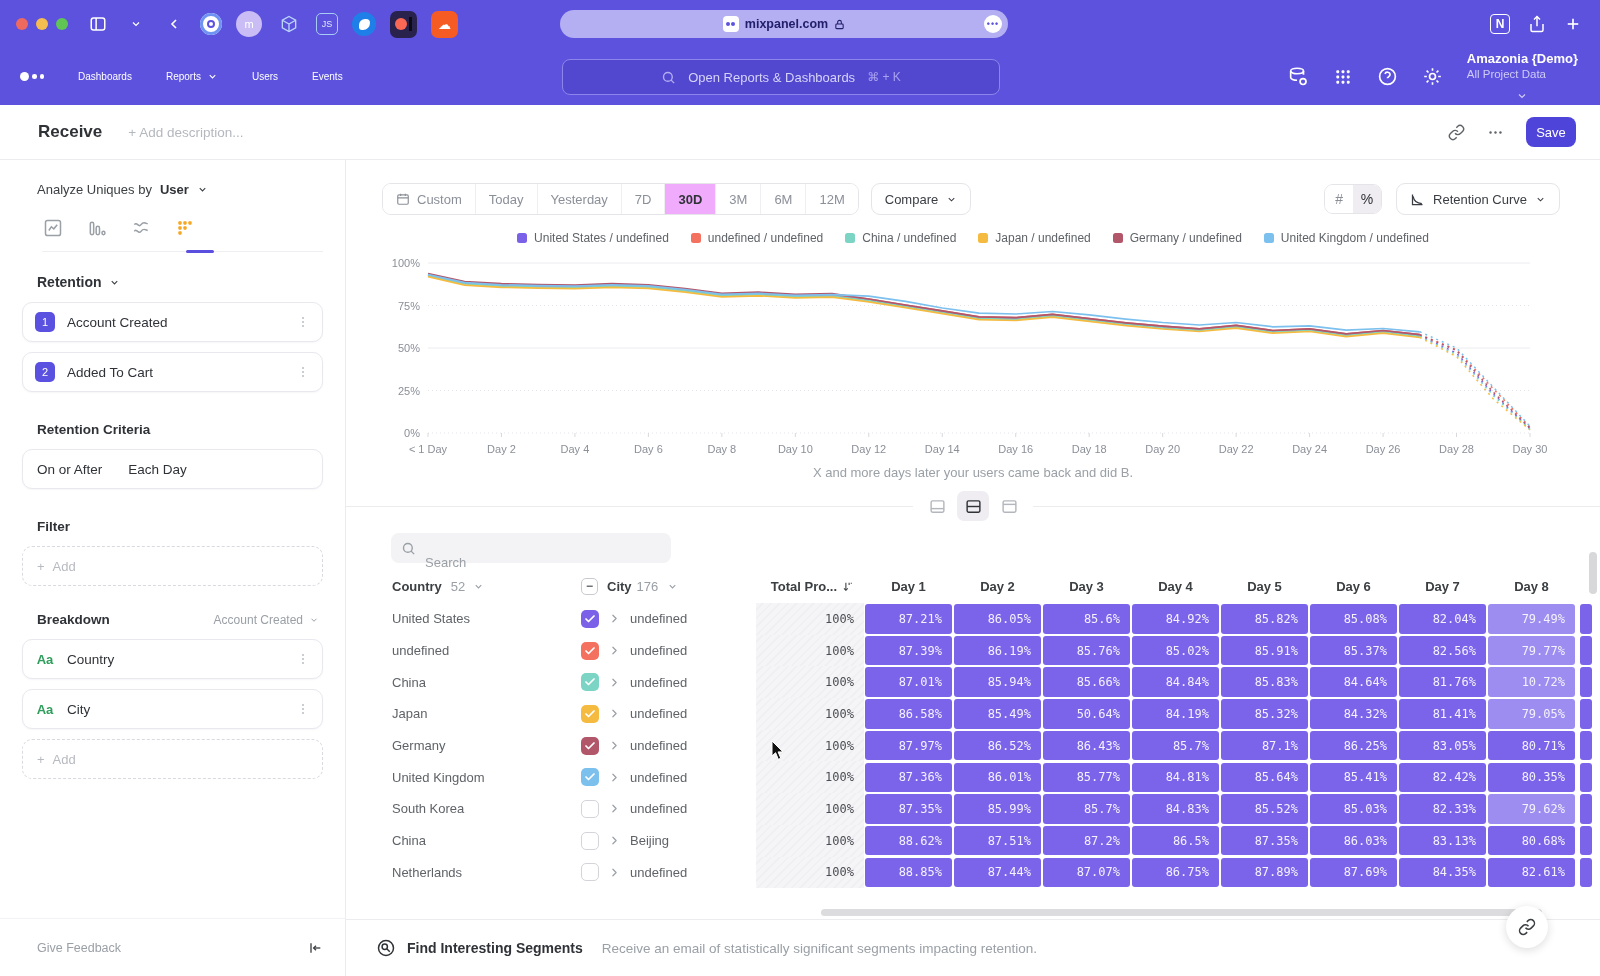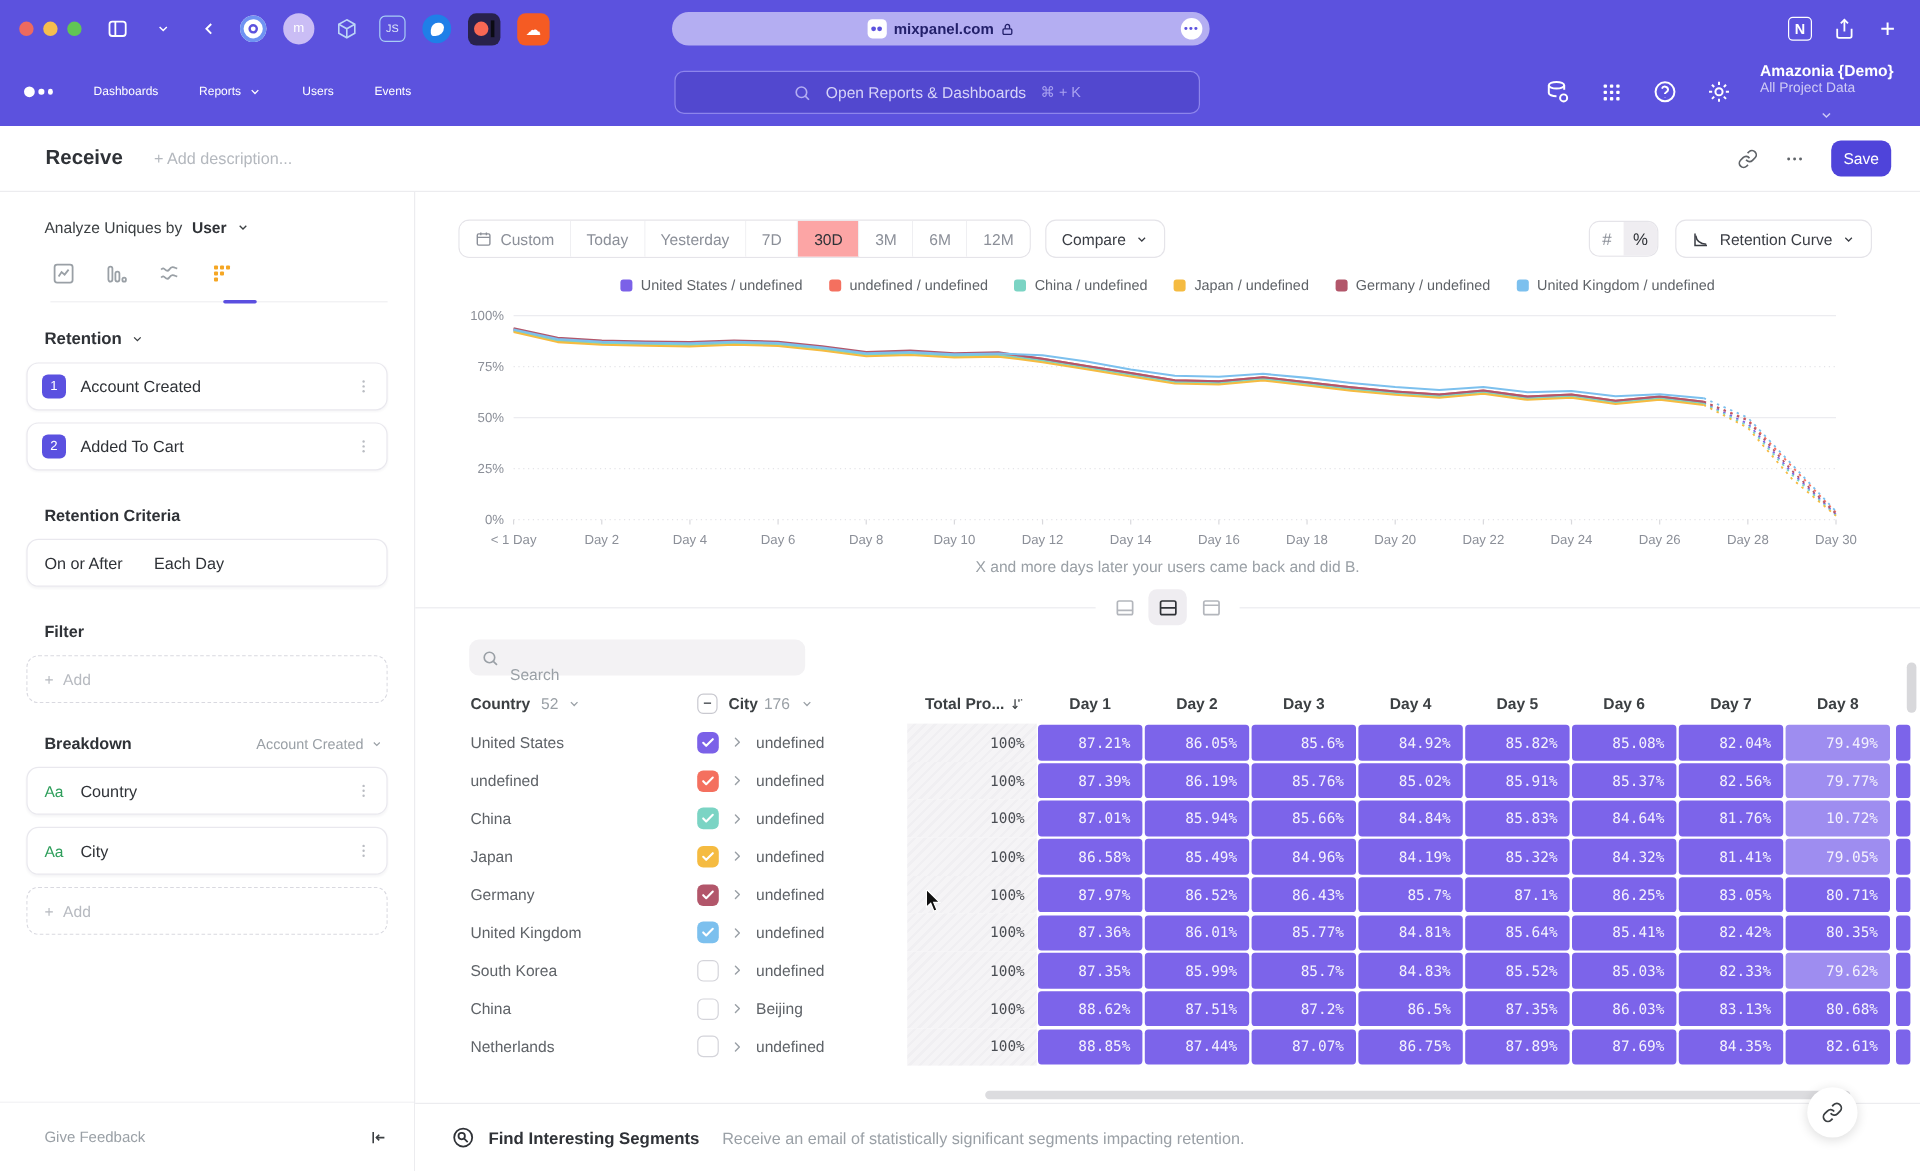--- a/index.html
+++ b/index.html
@@ -52,38 +52,38 @@
   .analyze { margin:22px 0 0 15px; font-size:13px; color:#3c4043; display:flex; align-items:center; gap:8px;}
   .analyze b { color:#2f3237; }
   .tabs { display:flex; gap:22px; margin:20px 0 0 20px; padding-bottom:12px; border-bottom:1px solid #efeff2; position:relative;}
   .tab { width:22px; height:22px; display:flex; align-items:center; justify-content:center; cursor:pointer;}
   .tab-underline { position:absolute; left:144px; bottom:-2px; width:28px; height:3px; background:#5b4fe0; border-radius:2px;}
   .sec-label { margin:22px 0 12px 15px; font-size:14px; font-weight:bold; color:#2f3237; display:flex; align-items:center; gap:7px;}
   .sec-label.small { font-size:13.5px; }
   .card { height:40px; background:#fff; border:1px solid #e9e8ee; border-radius:10px; box-shadow:0 1px 2px rgba(20,20,40,.04);
           display:flex; align-items:center; padding:0 12px; margin-bottom:10px; cursor:pointer;}
   .badge { width:20px;height:20px;border-radius:5px;background:#5b51e0;color:#fff;font-size:11px;display:flex;align-items:center;justify-content:center;}
-  .badge-aa { color:#2e9e5b; font-size:13px; font-weight:normal; width:20px; text-align:center;}
+  .badge-aa { color:#2e9e5b; font-size:13px; font-weight:bold; width:20px; text-align:center;}
   .card .lbl { font-size:13.5px; color:#2f3237; margin-left:12px; }
   .more-v { margin-left:auto; color:#b9bcc2; }
   .dashed-add { height:40px; border:1px dashed #d9d9e0; border-radius:10px; color:#b7bac0; font-size:13px;
                 display:flex; align-items:center; padding-left:14px; gap:8px; margin-bottom:10px; cursor:pointer;}
   .bd-head { display:flex; align-items:center; margin:26px 0 12px 15px; }
   .bd-right { margin-left:auto; margin-right:4px; font-size:12px; color:#9aa0a6; display:flex; align-items:center; gap:6px; cursor:pointer;}
   .sb-footer { position:absolute; bottom:0; left:0; right:0; height:58px; border-top:1px solid #f2f2f4;
                display:flex; align-items:center; padding:0 22px 0 37px; }
   .gf { font-size:12.5px; color:#9aa0a6; }
   .collapse { margin-left:auto; color:#3c4043; cursor:pointer;}
 
   
   .controls-row { display:flex; align-items:center; margin:23px 40px 0 36px; }
   .seg { display:flex; border:1px solid #e5e4e9; border-radius:9px; overflow:hidden; background:#fff; height:32px;}
   .seg-btn { font-size:13px; color:#8b8f98; padding:0 13px; display:flex; align-items:center; gap:7px; border-right:1px solid #efeff2; cursor:pointer; background:#fff;}
   .seg-btn:last-child{ border-right:none; }
-  .seg-btn.active { background:#fca5a5; color:#2f3237; font-weight:normal; }
+  .seg-btn.active { background:#f0abfc; color:#2f3237; font-weight:bold; }
   .pill { border:1px solid #e5e4e9; border-radius:9px; height:32px; display:flex; align-items:center; gap:8px; padding:0 13px;
           font-size:13px; color:#3a3d44; background:#fff; cursor:pointer;}
   .compare { margin-left:12px; }
   .ctl-right { margin-left:auto; display:flex; align-items:center; gap:14px; }
   .unit-toggle { display:flex; border:1px solid #e5e4e9; border-radius:9px; overflow:hidden; height:30px;}
   .unit { width:28px; display:flex; align-items:center; justify-content:center; font-size:14px; color:#8b8f98; cursor:pointer; background:#fff;}
   .unit.active { background:#efedf1; color:#2f3237; }
 
   
   .legend { display:flex; justify-content:center; gap:22px; margin-top:16px; }
@@ -826,21 +826,21 @@
             <div class="c-total">
               <span>100%</span>
             </div>
             <div class="c-day">
               <div class="dcell">86.58%</div>
             </div>
             <div class="c-day">
               <div class="dcell">85.49%</div>
             </div>
             <div class="c-day">
-              <div class="dcell">84.96%</div>
+              <div class="dcell">50.64%</div>
             </div>
             <div class="c-day">
               <div class="dcell">84.19%</div>
             </div>
             <div class="c-day">
               <div class="dcell">85.32%</div>
             </div>
             <div class="c-day">
               <div class="dcell">84.32%</div>
             </div>

